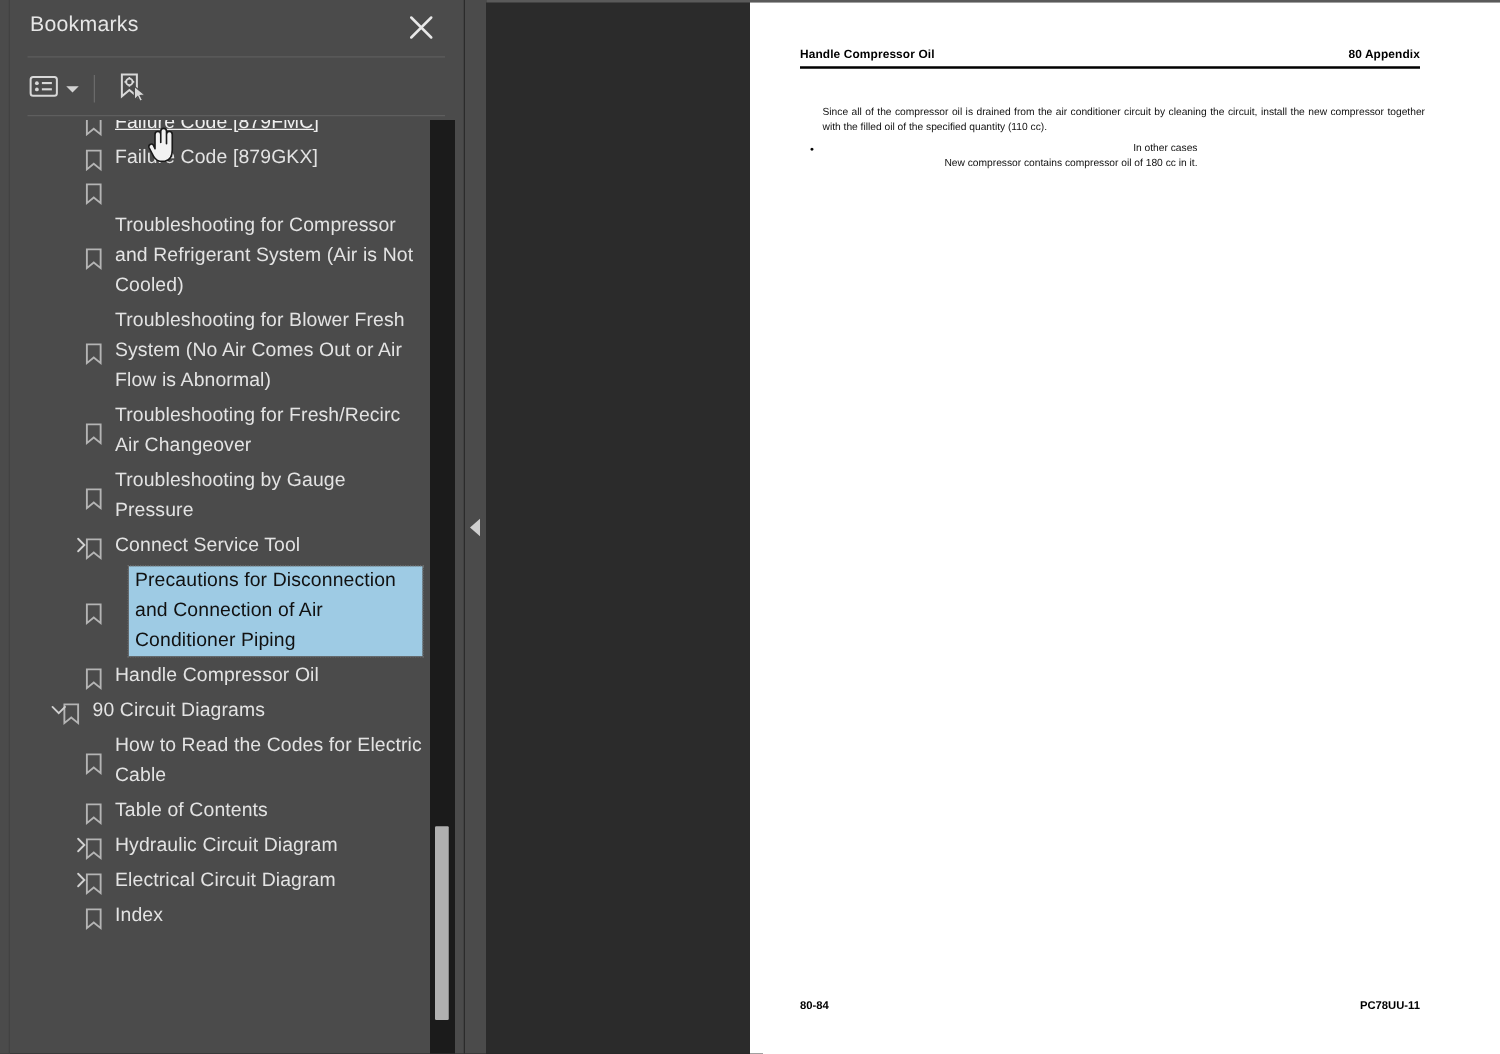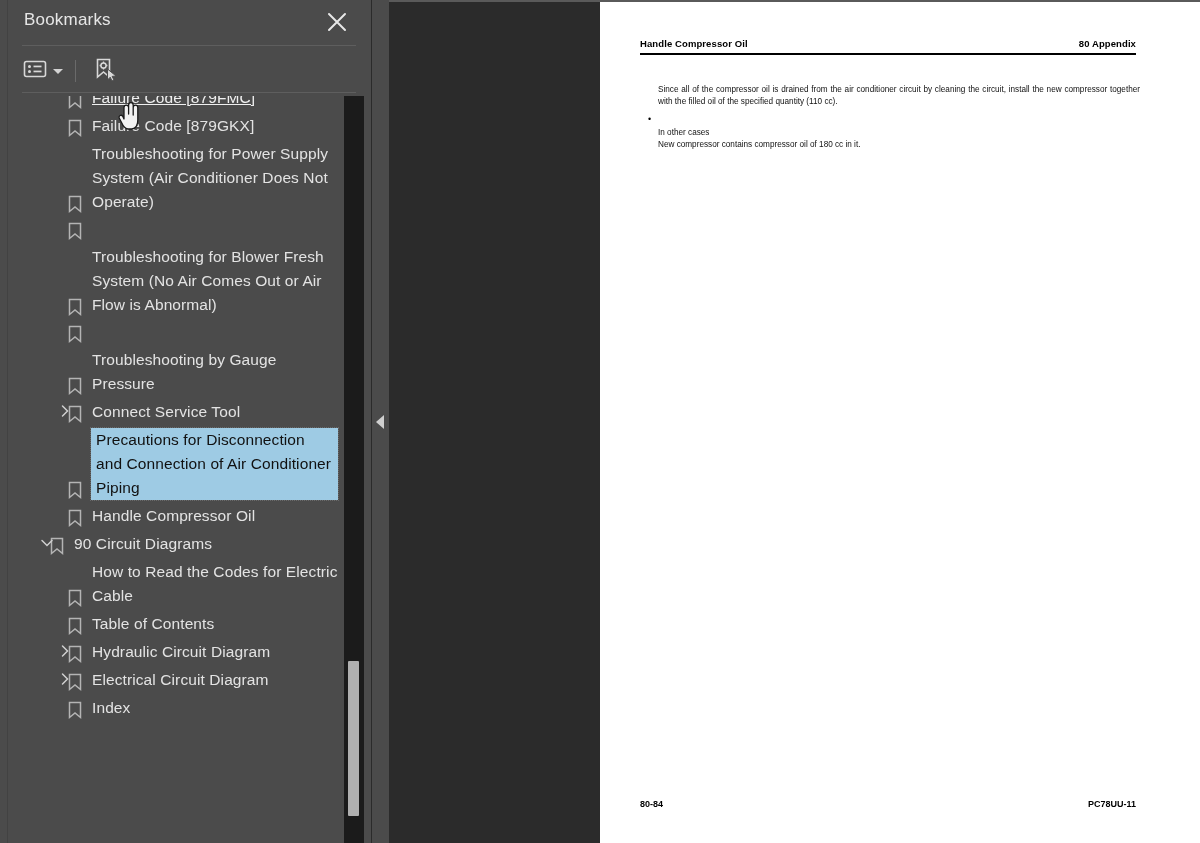--- a/index.html
+++ b/index.html
@@ -66,21 +66,21 @@
   #bm-clip {
     position: absolute; left: 8px; top: 96px;
     width: 364px; height: 747px;
     overflow: hidden;
   }
   #bm-list {
     position: absolute; left: 0; top: -12px; width: 330px;
   }
   .bm-row {
     position: relative;
-    display: flex; align-items: flex-end;
+    display: flex; align-items: center;
     padding: 2px 0 2px 0;
     cursor: pointer;
   }
   .bm-twisty {
     position: absolute; left: 50px; top: 4px;
     width: 14px; height: 18px;
     display: flex; align-items: center; justify-content: center;
   }
   .bm-twisty.lvl1 { left: 32px; }
   .bm-icon {
@@ -88,21 +88,21 @@
     width: 18px; height: 20px; margin-top: 3px;
   }
   .bm-label {
     font-size: 15.5px; line-height: 24px; color: #e3e3e3;
     padding-left: 8px; letter-spacing: .1px;
   }
   .bm-row.indent-1 .bm-icon { margin-left: 58px; }
   .bm-row.indent-0 .bm-icon { margin-left: 40px; }
   .bm-row.selected .bm-label {
     background: #9ecbe4; color: #111; outline: 1px dotted #6a6a6a;
-    padding-left: 5px; padding-right: 4px; margin-left: 7px;
+    padding-left: 5px; padding-right: 4px; margin-left: 19px;
   }
   .bm-row.hovered .bm-label {
     text-decoration: underline; color: #efefef;
   }
 
   
   #bm-scrollbar {
     position: absolute; left: 344px; top: 96px;
     width: 20px; height: 747px; background: #1b1b1b;
   }
@@ -160,21 +160,21 @@
   .body-text {
     position: absolute;
     font-size: 8.2px; line-height: 11.5px;
     text-align: justify; color: #111;
   }
   #intro-para { left: 58px; top: 82px; width: 482px; }
   #bullet-dot {
     position: absolute; left: 48px; top: 112px;
     font-size: 9px; line-height: 11px;
   }
-  #bullet-text { left: 58px; top: 125px; width: 300px; text-align: left; }
+  #bullet-text { left: 58px; top: 111px; width: 300px; text-align: right; }
 
   
   #cursor {
     position: absolute; left: 116px; top: 100px;
     width: 26px; height: 32px; pointer-events: none;
   }
 </style>
 </head>
 <body>
 
@@ -234,37 +234,38 @@
           <div class="bm-row indent-1">
             <span class="bm-icon"><svg width="18" height="20" viewBox="0 0 18 20">
                 <path d="M3.5 2.5 H14.5 V17.5 L9 13 L3.5 17.5 Z" fill="none" stroke="#b4b4b4" stroke-width="1.5"></path>
               </svg></span>
             <span class="bm-label">Failure Code [879GKX]</span>
           </div>
           <div class="bm-row indent-1">
             <span class="bm-icon"><svg width="18" height="20" viewBox="0 0 18 20">
                 <path d="M3.5 2.5 H14.5 V17.5 L9 13 L3.5 17.5 Z" fill="none" stroke="#b4b4b4" stroke-width="1.5"></path>
               </svg></span>
-            <span class="bm-label">Troubleshooting for Power Supply System (Air Conditioner Does Not Operate)</span>
-          </div>
-          <div class="bm-row indent-1">
-            <span class="bm-icon"><svg width="18" height="20" viewBox="0 0 18 20">
-                <path d="M3.5 2.5 H14.5 V17.5 L9 13 L3.5 17.5 Z" fill="none" stroke="#b4b4b4" stroke-width="1.5"></path>
-              </svg></span>
+          </div>
+          <div class="bm-row indent-1">
+            <span class="bm-icon"><svg width="18" height="20" viewBox="0 0 18 20">
+                <path d="M3.5 2.5 H14.5 V17.5 L9 13 L3.5 17.5 Z" fill="none" stroke="#b4b4b4" stroke-width="1.5"></path>
+              </svg></span>
+            <span class="bm-label">Troubleshooting for Compressor and Refrigerant System (Air is Not Cooled)</span>
           </div>
           <div class="bm-row indent-1">
             <span class="bm-icon"><svg width="18" height="20" viewBox="0 0 18 20">
                 <path d="M3.5 2.5 H14.5 V17.5 L9 13 L3.5 17.5 Z" fill="none" stroke="#b4b4b4" stroke-width="1.5"></path>
               </svg></span>
             <span class="bm-label">Troubleshooting for Blower Fresh System (No Air Comes Out or Air Flow is Abnormal)</span>
           </div>
           <div class="bm-row indent-1">
             <span class="bm-icon"><svg width="18" height="20" viewBox="0 0 18 20">
                 <path d="M3.5 2.5 H14.5 V17.5 L9 13 L3.5 17.5 Z" fill="none" stroke="#b4b4b4" stroke-width="1.5"></path>
               </svg></span>
+            <span class="bm-label">Troubleshooting for Fresh/Recirc Air Changeover</span>
           </div>
           <div class="bm-row indent-1">
             <span class="bm-icon"><svg width="18" height="20" viewBox="0 0 18 20">
                 <path d="M3.5 2.5 H14.5 V17.5 L9 13 L3.5 17.5 Z" fill="none" stroke="#b4b4b4" stroke-width="1.5"></path>
               </svg></span>
             <span class="bm-label">Troubleshooting by Gauge Pressure</span>
           </div>
           <div class="bm-row indent-1">
             <span class="bm-twisty">
               <svg width="12" height="14" viewBox="0 0 12 14">

